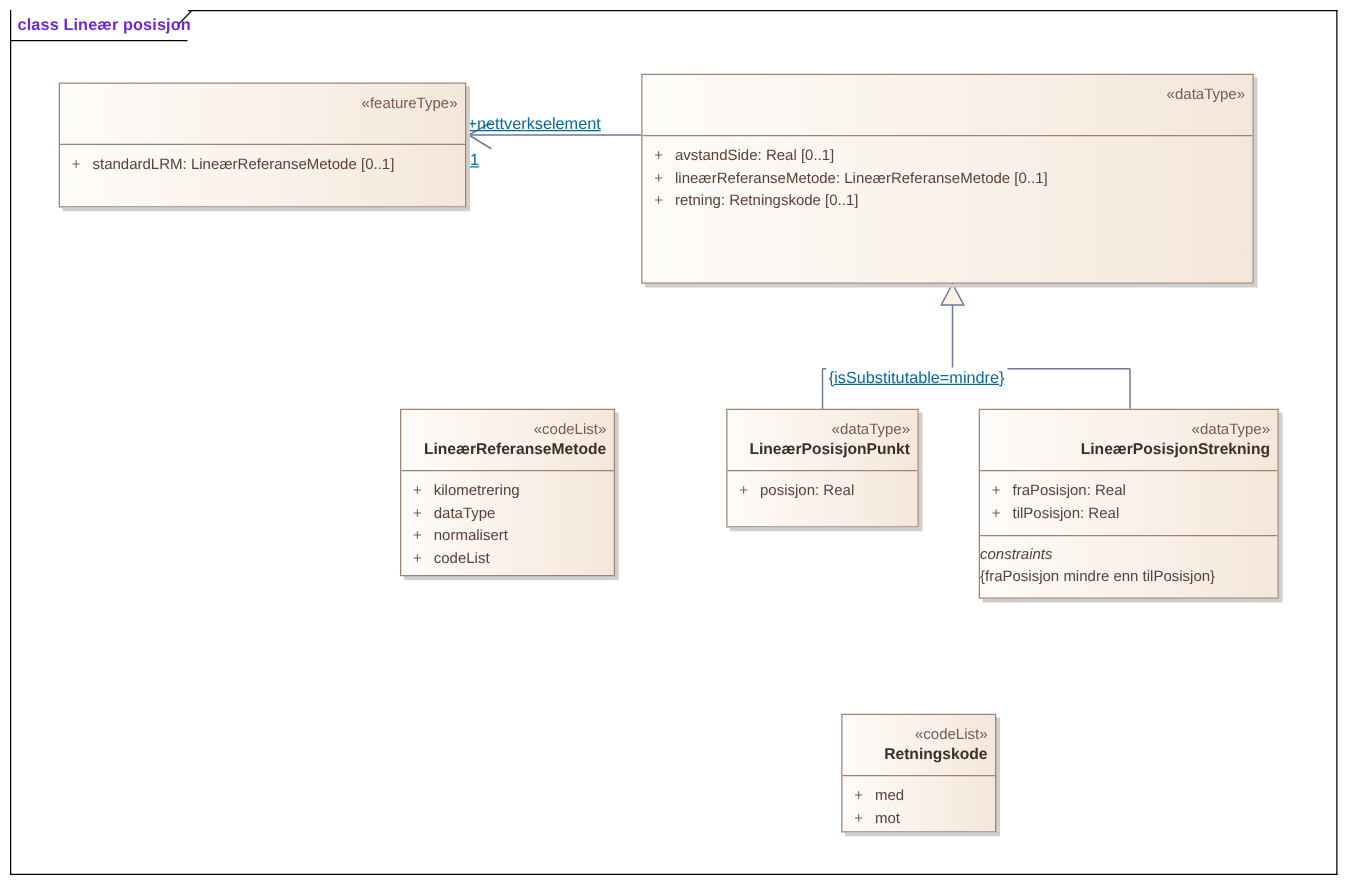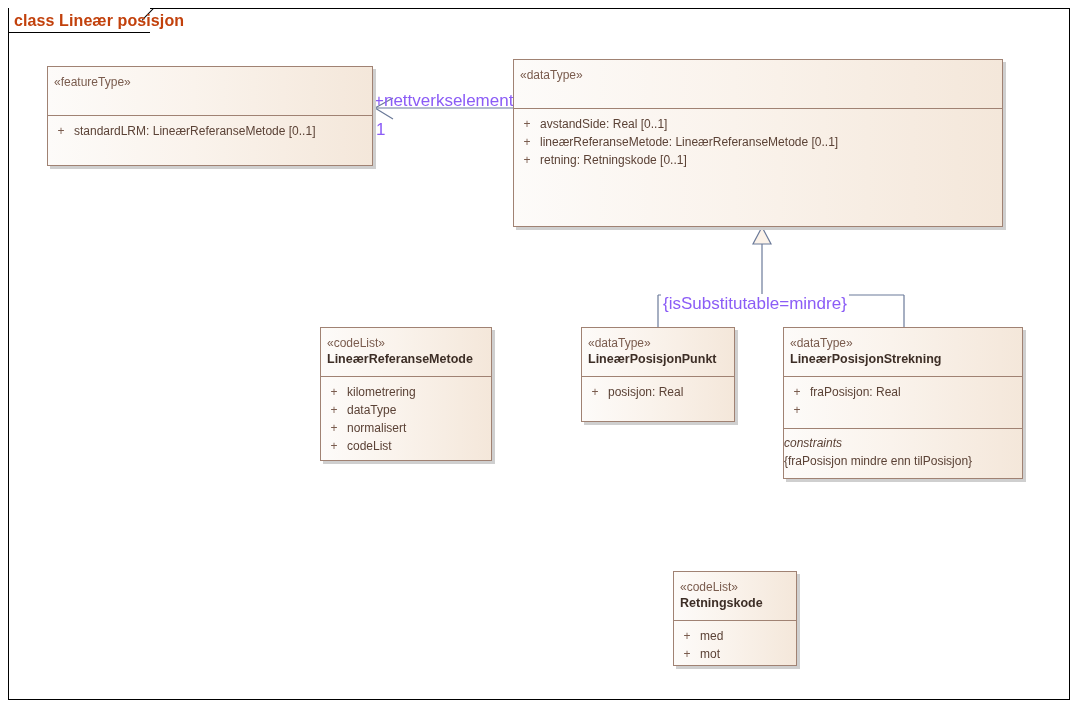--- a/index.html
+++ b/index.html
@@ -28,21 +28,21 @@
   #frame-label{
     position:absolute;left:8px;top:8px;
     height:25px;width:142px;
     box-sizing:border-box;
     border-left:1.5px solid #000;
     border-bottom:1.5px solid #000;
     background:#fff;
   }
   #frame-label-text{
     position:absolute;left:14px;top:12px;
-    font-size:16px;font-weight:bold;color:#c2410c;
+    font-size:13px;font-weight:bold;color:#6d28d9;
     white-space:nowrap;
     letter-spacing:0.1px;
   }
   #frame-label-cut{
     position:absolute;left:142px;top:8px;
     width:26px;height:26px;
     overflow:hidden;
   }
   #frame-label-cut:after{
     content:"";position:absolute;left:-6px;top:18px;
@@ -59,21 +59,21 @@
     border:1px solid #a08273;
     background:linear-gradient(to right,#fdfbf9 0%,#faf3ec 45%,#f4e7da 100%);
     box-shadow:3px 3px 0 0 #cfcfcf;
   }
   .uml-section{
     box-sizing:border-box;
     border-bottom:1px solid #a08273;
   }
   .uml-section.last{border-bottom:none;}
   .uml-header{
-    text-align:left;
+    text-align:right;
     padding:7px 6px 8px 6px;
   }
   .stereotype{
     font-size:12px;color:#7a5c4e;line-height:16px;
     white-space:nowrap;
   }
   .cls-name{
     font-size:12.5px;font-weight:bold;color:#3d2e26;line-height:17px;
     white-space:nowrap;
   }
@@ -88,21 +88,21 @@
   .attr-txt{flex:1;}
   .constraint-head{
     text-align:left;font-style:italic;font-size:12px;
     color:#5b4236;line-height:18px;padding-top:5px;
   }
   .constraint-body{
     font-size:12px;color:#5b4236;
     line-height:18px;padding-bottom:5px;
   }
   .conn-label{
-    position:absolute;font-size:17px;color:#8b5cf6;white-space:nowrap;
+    position:absolute;font-size:13px;color:#0369a1;white-space:nowrap;text-decoration:underline;
   }
   svg.overlay{position:absolute;left:0;top:0;width:1077px;height:712px;
     pointer-events:none;overflow:visible;}
 </style>
 </head>
 <body>
 
 <div id="diagram-frame"></div>
 <div id="frame-top-right"></div>
 <div id="frame-label"></div>
@@ -204,20 +204,21 @@
     <div class="stereotype">«dataType»</div>
     <div class="cls-name">LineærPosisjonStrekning</div>
   </div>
   <div class="uml-section attr-list" style="height:52px;">
     <div class="attr-row">
       <span class="attr-vis">+</span>
       <span class="attr-txt">fraPosisjon: Real</span>
     </div>
     <div class="attr-row">
       <span class="attr-vis">+</span>
+      <span class="attr-txt">tilPosisjon: Real</span>
     </div>
   </div>
   <div class="uml-section last" style="height:51px;">
     <div class="constraint-head">constraints</div>
     <div class="constraint-body">{fraPosisjon mindre enn tilPosisjon}</div>
   </div>
 </div>
 
 <div class="uml-class" id="cls-retningskode" style="left:673px;top:571px;width:124px;height:95px;">
   <div class="uml-section uml-header" style="height:49px;">

